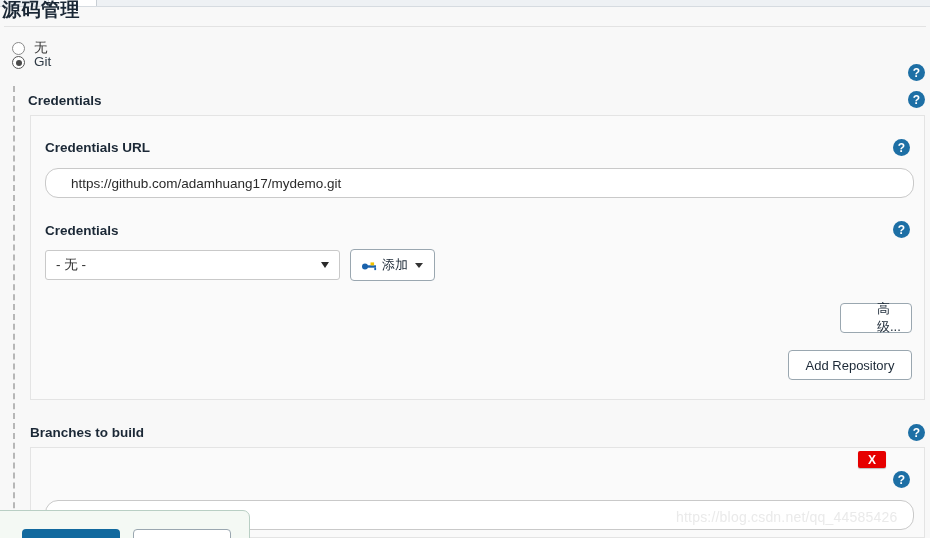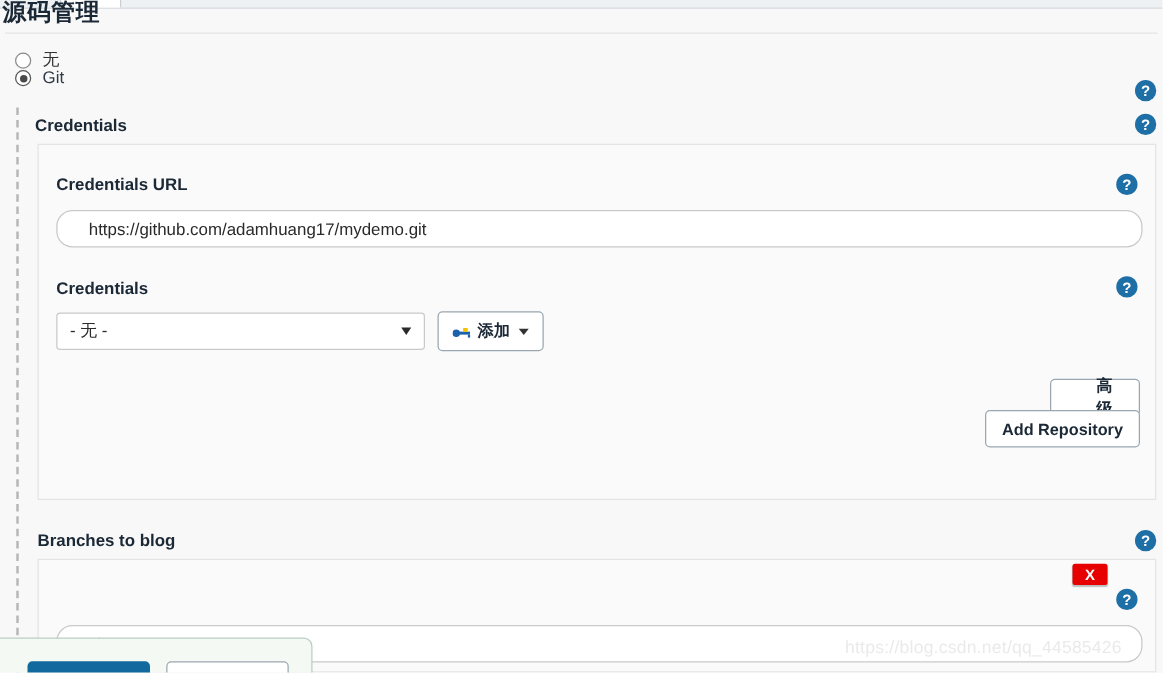--- a/index.html
+++ b/index.html
@@ -126,31 +126,31 @@
   }
 
   
   .btn {
     position: absolute;
     box-sizing: border-box;
     background: #fff;
     border: 1px solid #9aa7b0;
     border-radius: 4px;
     color: #1b2836;
-    font-weight: bold;
+    font-weight: normal;
     font-size: 13px;
     font-family: "Liberation Sans", "DejaVu Sans", sans-serif;
     display: flex; align-items: center; justify-content: center;
     gap: 5px;
     cursor: pointer;
     padding: 0 10px;
   }
   .btn-add-cred { left: 350px; top: 249px; width: 85px; height: 32px; }
   .btn-advanced { left: 840px; top: 303px; width: 72px; height: 30px; padding-left: 36px; }
-  .btn-addrepo  { left: 788px; top: 328px; width: 124px; height: 30px; text-align: center; }
+  .btn-addrepo  { left: 788px; top: 350px; width: 124px; height: 30px; text-align: center; }
 
   .key-icon { width: 15px; height: 11px; flex: none; display:block; }
   .caret {
     width: 0; height: 0; border-left: 4px solid transparent;
     border-right: 4px solid transparent; border-top: 5px solid #333;
     margin-left: 2px;
   }
 
   
   .x-badge {
@@ -248,21 +248,21 @@
       <rect x="8.5" y="2.4" width="3.6" height="3" fill="#f2c200"></rect>
       <rect x="12.3" y="7.7" width="1.8" height="2.4" fill="#1a62ac"></rect>
     </svg>
     <span>添加</span>
     <span class="caret"></span>
   </div>
 
   <div class="btn btn-advanced">高级...</div>
   <div class="btn btn-addrepo">Add Repository</div>
 
-  <div class="section-label lbl-branches">Branches to blog</div>
+  <div class="section-label lbl-branches">Branches to build</div>
   <div class="panel panel-branches"></div>
 
   <div class="x-badge">X</div>
 
   <input class="textinput input-branch" type="text" placeholder="*/master" style="">
 
   <div class="help h1">?</div>
   <div class="help h2">?</div>
   <div class="help h3">?</div>
   <div class="help h4">?</div>

